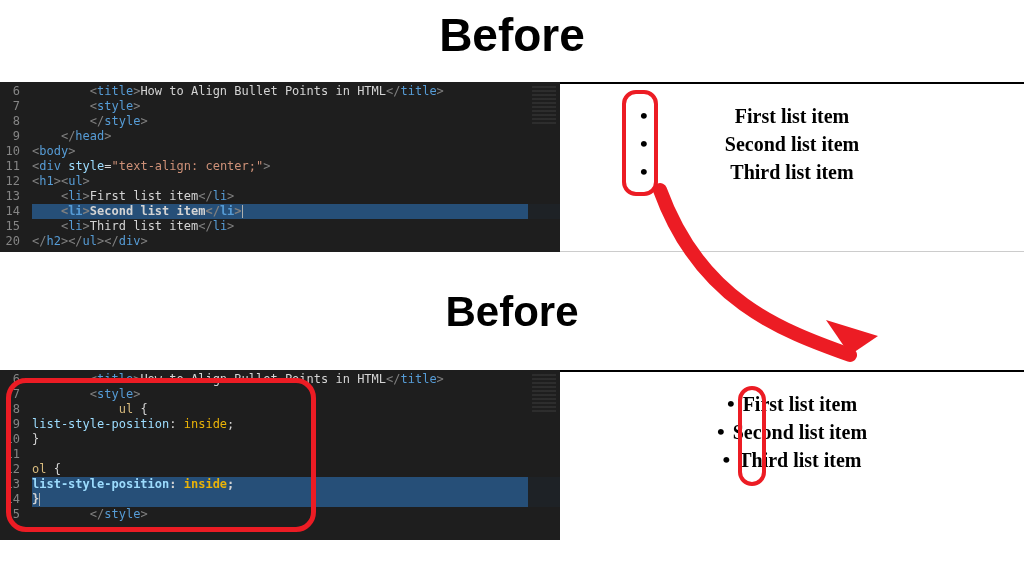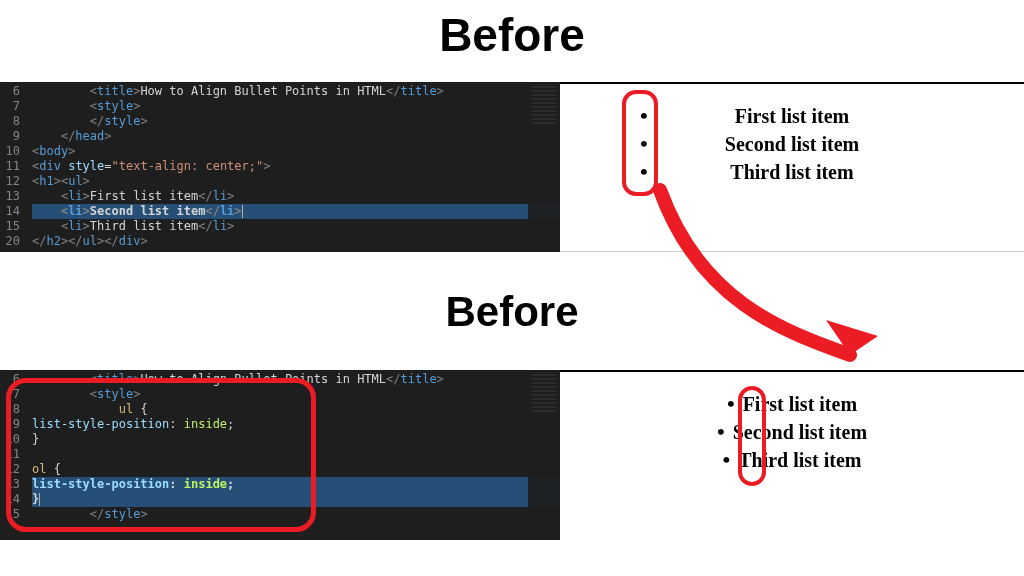--- a/index.html
+++ b/index.html
@@ -22,21 +22,21 @@
   .editor .row { height: 15px; }
   .editor .row.sel { background: #264f78; font-weight: bold; }
 
   .ln-tag   { color: #808080; }
   .ln-name  { color: #569cd6; }
   .ln-attr  { color: #9cdcfe; }
   .ln-str   { color: #ce9178; }
   .ln-txt   { color: #d4d4d4; }
   .ln-sel   { color: #d7ba7d; }
   .ln-prop  { color: #9cdcfe; text-align: right; }
-  .ln-val   { color: #bef264; }
+  .ln-val   { color: #eab308; }
   .ln-brace { color: #d4d4d4; }
   .cursor   { border-left: 1px solid #aeafad; height: 13px; display:inline-block; vertical-align: middle; }
 
   
   .minimap { position: absolute; right: 0; top: 0; bottom: 0; width: 32px; background: #1e1e1e; opacity: 0.9; }
   .minimap::before { content:""; position:absolute; left:4px; right:4px; top:4px; height: 40px; background: repeating-linear-gradient(#3a3a3a 0 2px, transparent 2px 4px); opacity:.6; }
 
   
   .render { position: absolute; left: 560px; right: 0; background: #fff; border-top: 2px solid #000; }
   .render.top { top: 82px; height: 170px; }

